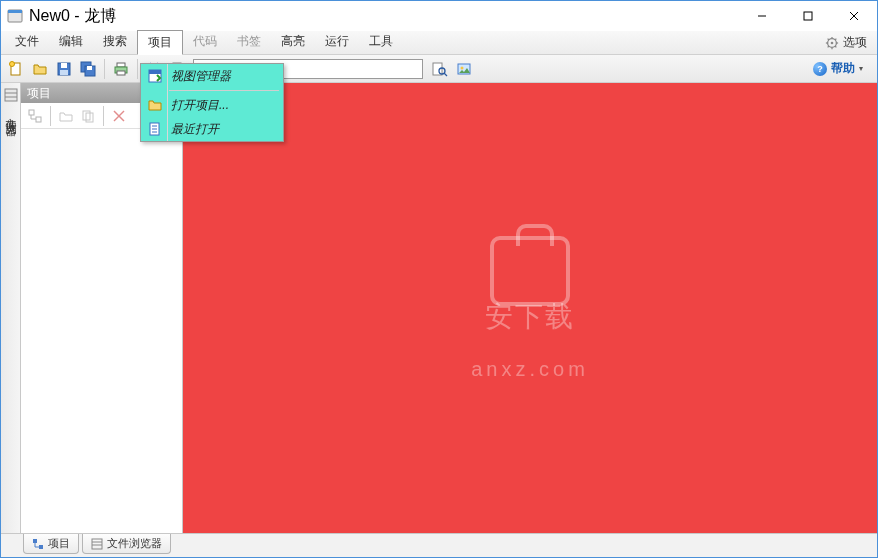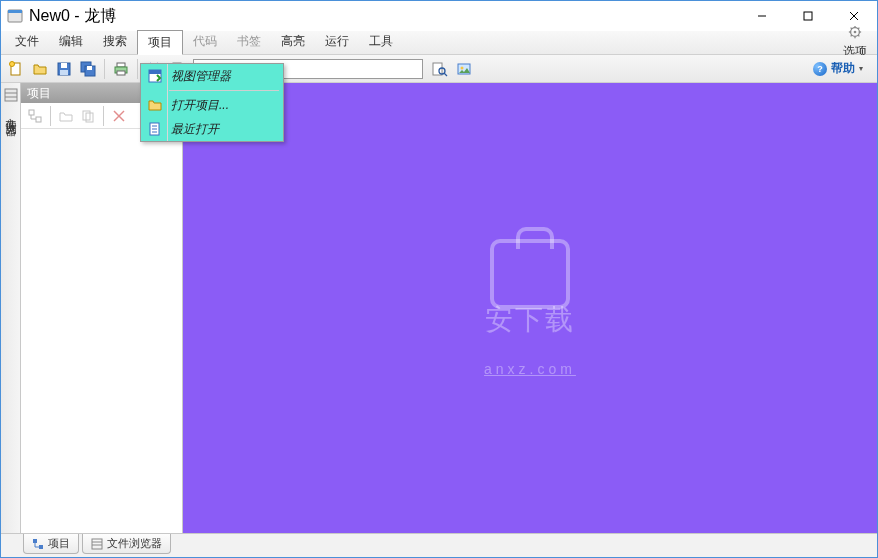--- a/index.html
+++ b/index.html
@@ -10,21 +10,21 @@
 .titlebar-icon { width: 16px; height: 16px; margin-right: 6px; }
 .titlebar-text { font-size: 16px; color: #000; flex: 1; }
 .win-controls { display: flex; height: 100%; }
 .win-btn { width: 46px; display: flex; align-items: center; justify-content: center; color: #000; }
 
 
 .menubar { height: 24px; background: linear-gradient(#f8f8f8,#ececec); border-bottom: 1px solid #d0d0d0; display: flex; align-items: center; padding: 0 4px; }
 .menu-item { padding: 3px 10px; color: #333; cursor: default; }
 .menu-item.active { background: #fff; border: 1px solid #9a9a9a; border-bottom: 1px solid #fff; position: relative; z-index: 20; }
 .menu-item.dim { color: #999; }
-.menubar-right { margin-left: auto; display: flex; align-items: center; gap: 4px; padding-right: 6px; flex-direction: column; }
+.menubar-right { margin-left: auto; display: flex; align-items: center; gap: 4px; padding-right: 6px; }
 .gear-icon { width: 14px; height: 14px; }
 
 
 .toolbar { height: 28px; background: linear-gradient(#f6f6f6,#e9e9e9); border-bottom: 1px solid #cfcfcf; display: flex; align-items: center; padding: 0 4px; gap: 2px; }
 .tb { width: 22px; height: 22px; display: flex; align-items: center; justify-content: center; border: 1px solid transparent; border-radius: 2px; }
 .tb-sep { width: 1px; height: 20px; background: #ccc; margin: 0 3px; }
 .search-box { width: 230px; height: 20px; border: 1px solid #9a9a9a; background: #fff; margin-left: 2px; }
 .toolbar-right { margin-left: auto; display: flex; align-items: center; gap: 4px; padding-right: 10px; }
 .help-ball { width: 14px; height: 14px; border-radius: 50%; background: radial-gradient(circle at 30% 30%, #7ec0ff, #1766c8); display: flex; align-items: center; justify-content: center; color: #fff; font-size: 9px; font-weight: bold; }
 .help-link { color: #1a5fb4; cursor: pointer; font-weight: bold; }
@@ -35,25 +35,25 @@
 .dock-strip { width: 20px; background: linear-gradient(to right,#eaeaea,#f5f5f5); border-right: 1px solid #c8c8c8; display: flex; flex-direction: column; align-items: center; padding-top: 4px; }
 .dock-icon { width: 16px; height: 16px; margin-bottom: 2px; }
 .dock-label { writing-mode: vertical-rl; font-size: 11px; color: #333; padding: 4px 0; letter-spacing: 2px; }
 
 .side-panel { width: 162px; background: #fff; border-right: 1px solid #c8c8c8; display: flex; flex-direction: column; }
 .panel-header { height: 20px; background: linear-gradient(#b8b8b8,#9c9c9c); color: #fff; display: flex; align-items: center; padding-left: 6px; font-size: 12px; }
 .panel-tools { height: 26px; border-bottom: 1px solid #e0e0e0; display: flex; align-items: center; gap: 2px; padding: 0 4px; }
 .pt { width: 20px; height: 20px; display: flex; align-items: center; justify-content: center; opacity: 0.55; }
 .panel-body { flex: 1; background: #fff; }
 
-.editor { flex: 1; background: #8b5cf6; position: relative; display: flex; align-items: center; justify-content: center; }
+.editor { flex: 1; background: #ef4444; position: relative; display: flex; align-items: center; justify-content: center; }
 .watermark { color: rgba(255,255,255,0.35); text-align: center; font-size: 28px; letter-spacing: 2px; display: flex; flex-direction: column; align-items: center; }
 .watermark-bag { width: 80px; height: 70px; border: 4px solid rgba(255,255,255,0.35); border-radius: 10px; margin-bottom: -8px; position: relative; }
 .watermark-bag::before { content:""; position:absolute; top:-16px; left: 22px; width: 30px; height: 18px; border: 4px solid rgba(255,255,255,0.35); border-bottom: none; border-radius: 10px 10px 0 0; }
-.watermark-sub { font-size: 14px; letter-spacing: 4px; margin-top: 22px; text-decoration: underline; }
+.watermark-sub { font-size: 20px; letter-spacing: 4px; margin-top: 22px; }
 
 
 .bottom-tabs { height: 24px; background: #f2f2f2; border-top: 1px solid #c8c8c8; display: flex; align-items: flex-start; padding-left: 22px; }
 .btab { height: 20px; margin-top: 0; padding: 2px 8px; background: linear-gradient(#fdfdfd,#ebebeb); border: 1px solid #b5b5b5; border-top: none; border-radius: 0 0 4px 4px; display: flex; align-items: center; gap: 4px; font-size: 11px; color: #333; margin-right: 3px; }
 .btab .ico { width: 12px; height: 12px; }
 
 
 .dropdown { position: absolute; top: 63px; left: 140px; width: 144px; background: #5eead4; border: 1px solid #9a9a9a; box-shadow: 2px 2px 4px rgba(0,0,0,0.25); z-index: 10; font-style: italic; }
 .dd-item { height: 24px; display: flex; align-items: center; padding-left: 6px; gap: 8px; color: #222; }
 .dd-ico { width: 16px; height: 16px; display: flex; align-items: center; justify-content: center; }

